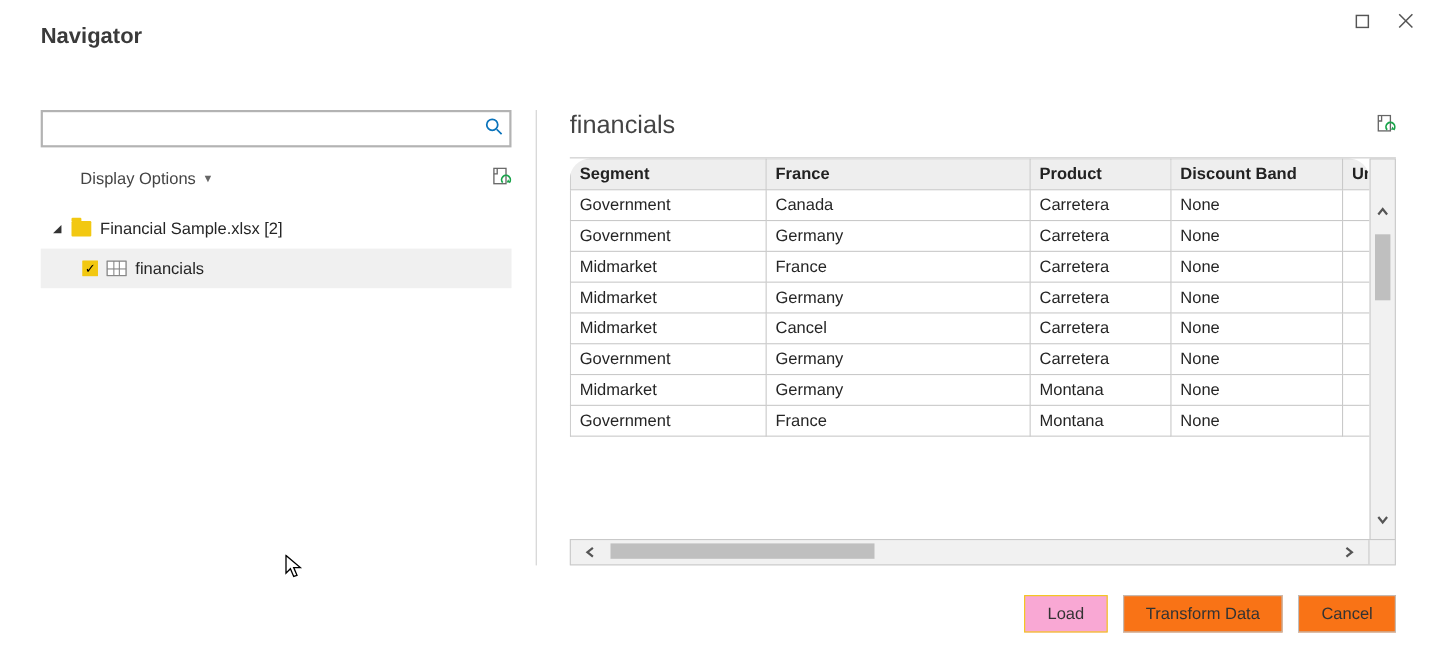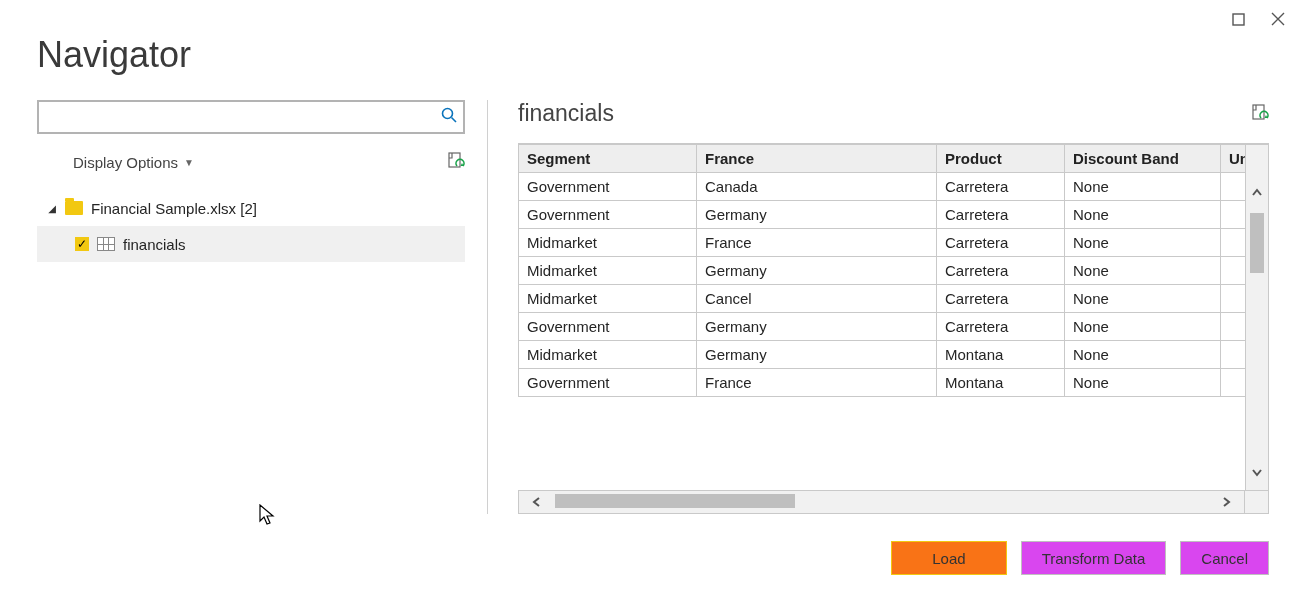--- a/index.html
+++ b/index.html
@@ -21,23 +21,23 @@
     top: 8px; right: 10px;
     display: flex; gap: 18px;
   }
   .tb-btn {
     width: 22px; height: 22px;
     display: flex; align-items: center; justify-content: center;
     color: #444; cursor: pointer;
   }
   .title {
     position: absolute;
-    top: 34px; left: 37px;
-    font-size: 36px;
-    font-weight: 400;
+    top: 22px; left: 37px;
+    font-size: 20px;
+    font-weight: 700;
     color: #3a3a3a;
   }
   .body {
     position: absolute;
     top: 100px; left: 37px; right: 30px; bottom: 85px;
     display: flex;
   }
   
   .left {
     width: 450px;
@@ -126,21 +126,21 @@
   .preview-title {
     font-size: 23px; font-weight: 300; color: #444;
   }
   .grid-wrap {
     flex: 1;
     display: flex;
     border-top: 1px solid #c9c9c9;
     min-height: 0;
   }
   .grid-scroll {
-    flex: 1; overflow: hidden; min-width:0;
+    flex: 1; overflow: hidden; min-width:0;border-radius:19px;
   }
   table.grid {
     border-collapse: collapse;
     width: 100%;
     table-layout: fixed;
   }
   table.grid th, table.grid td {
     border: 1px solid #c9c9c9;
     padding: 5px 8px;
     text-align: left;
@@ -198,30 +198,30 @@
   
   .footer {
     position: absolute;
     right: 30px; bottom: 24px;
     display: flex; gap: 14px;
   }
   .btn {
     height: 34px;
     padding: 0 20px;
     border: 1px solid #bfbfbf;
-    background: #d946ef;
+    background: #f97316;
     font-size: 15px;
     color: #333;
     cursor: pointer;
     display:flex; align-items:center; justify-content:center;
   }
   .btn.primary {
-    background: #f97316;
+    background: #f9a8d4;
     border-color: #f2c811;
-    padding: 0 40px;
+    padding: 0 20px;
   }
 
   .cursor-pointer {
     position:absolute;
     left:259px; top:504px;
     font-size:20px; color:#000;
     pointer-events:none;
   }
 </style>
 </head>

